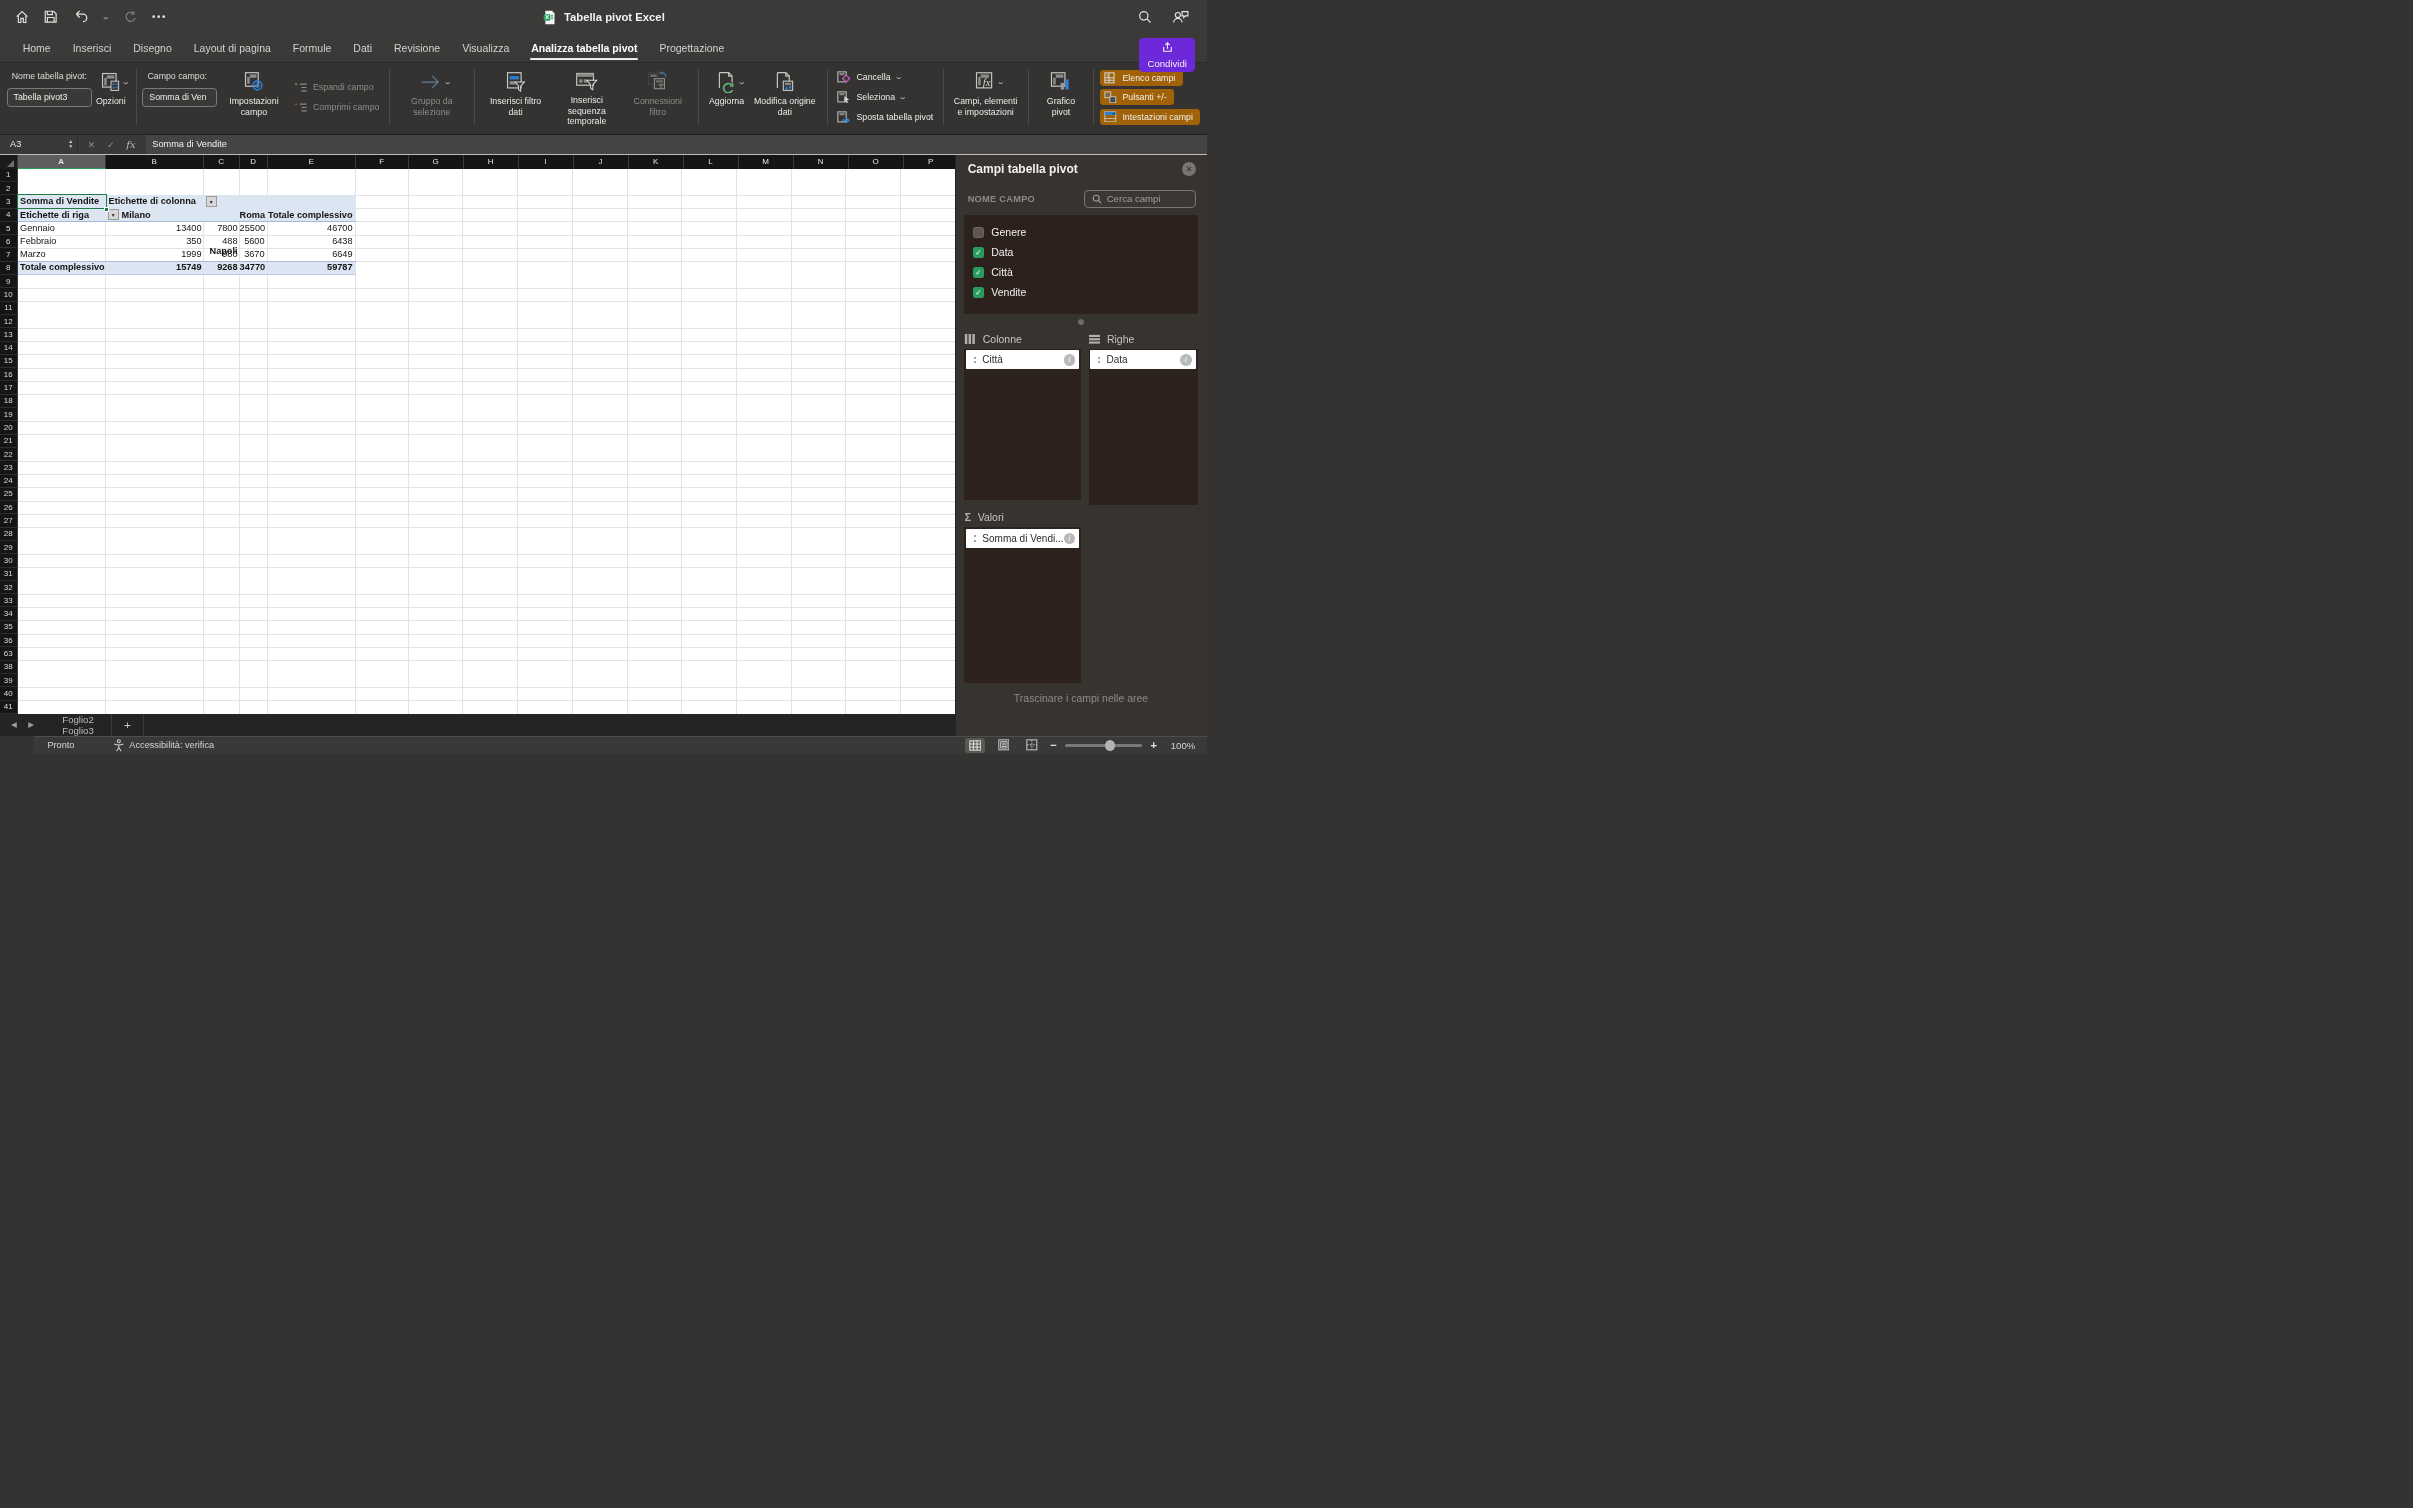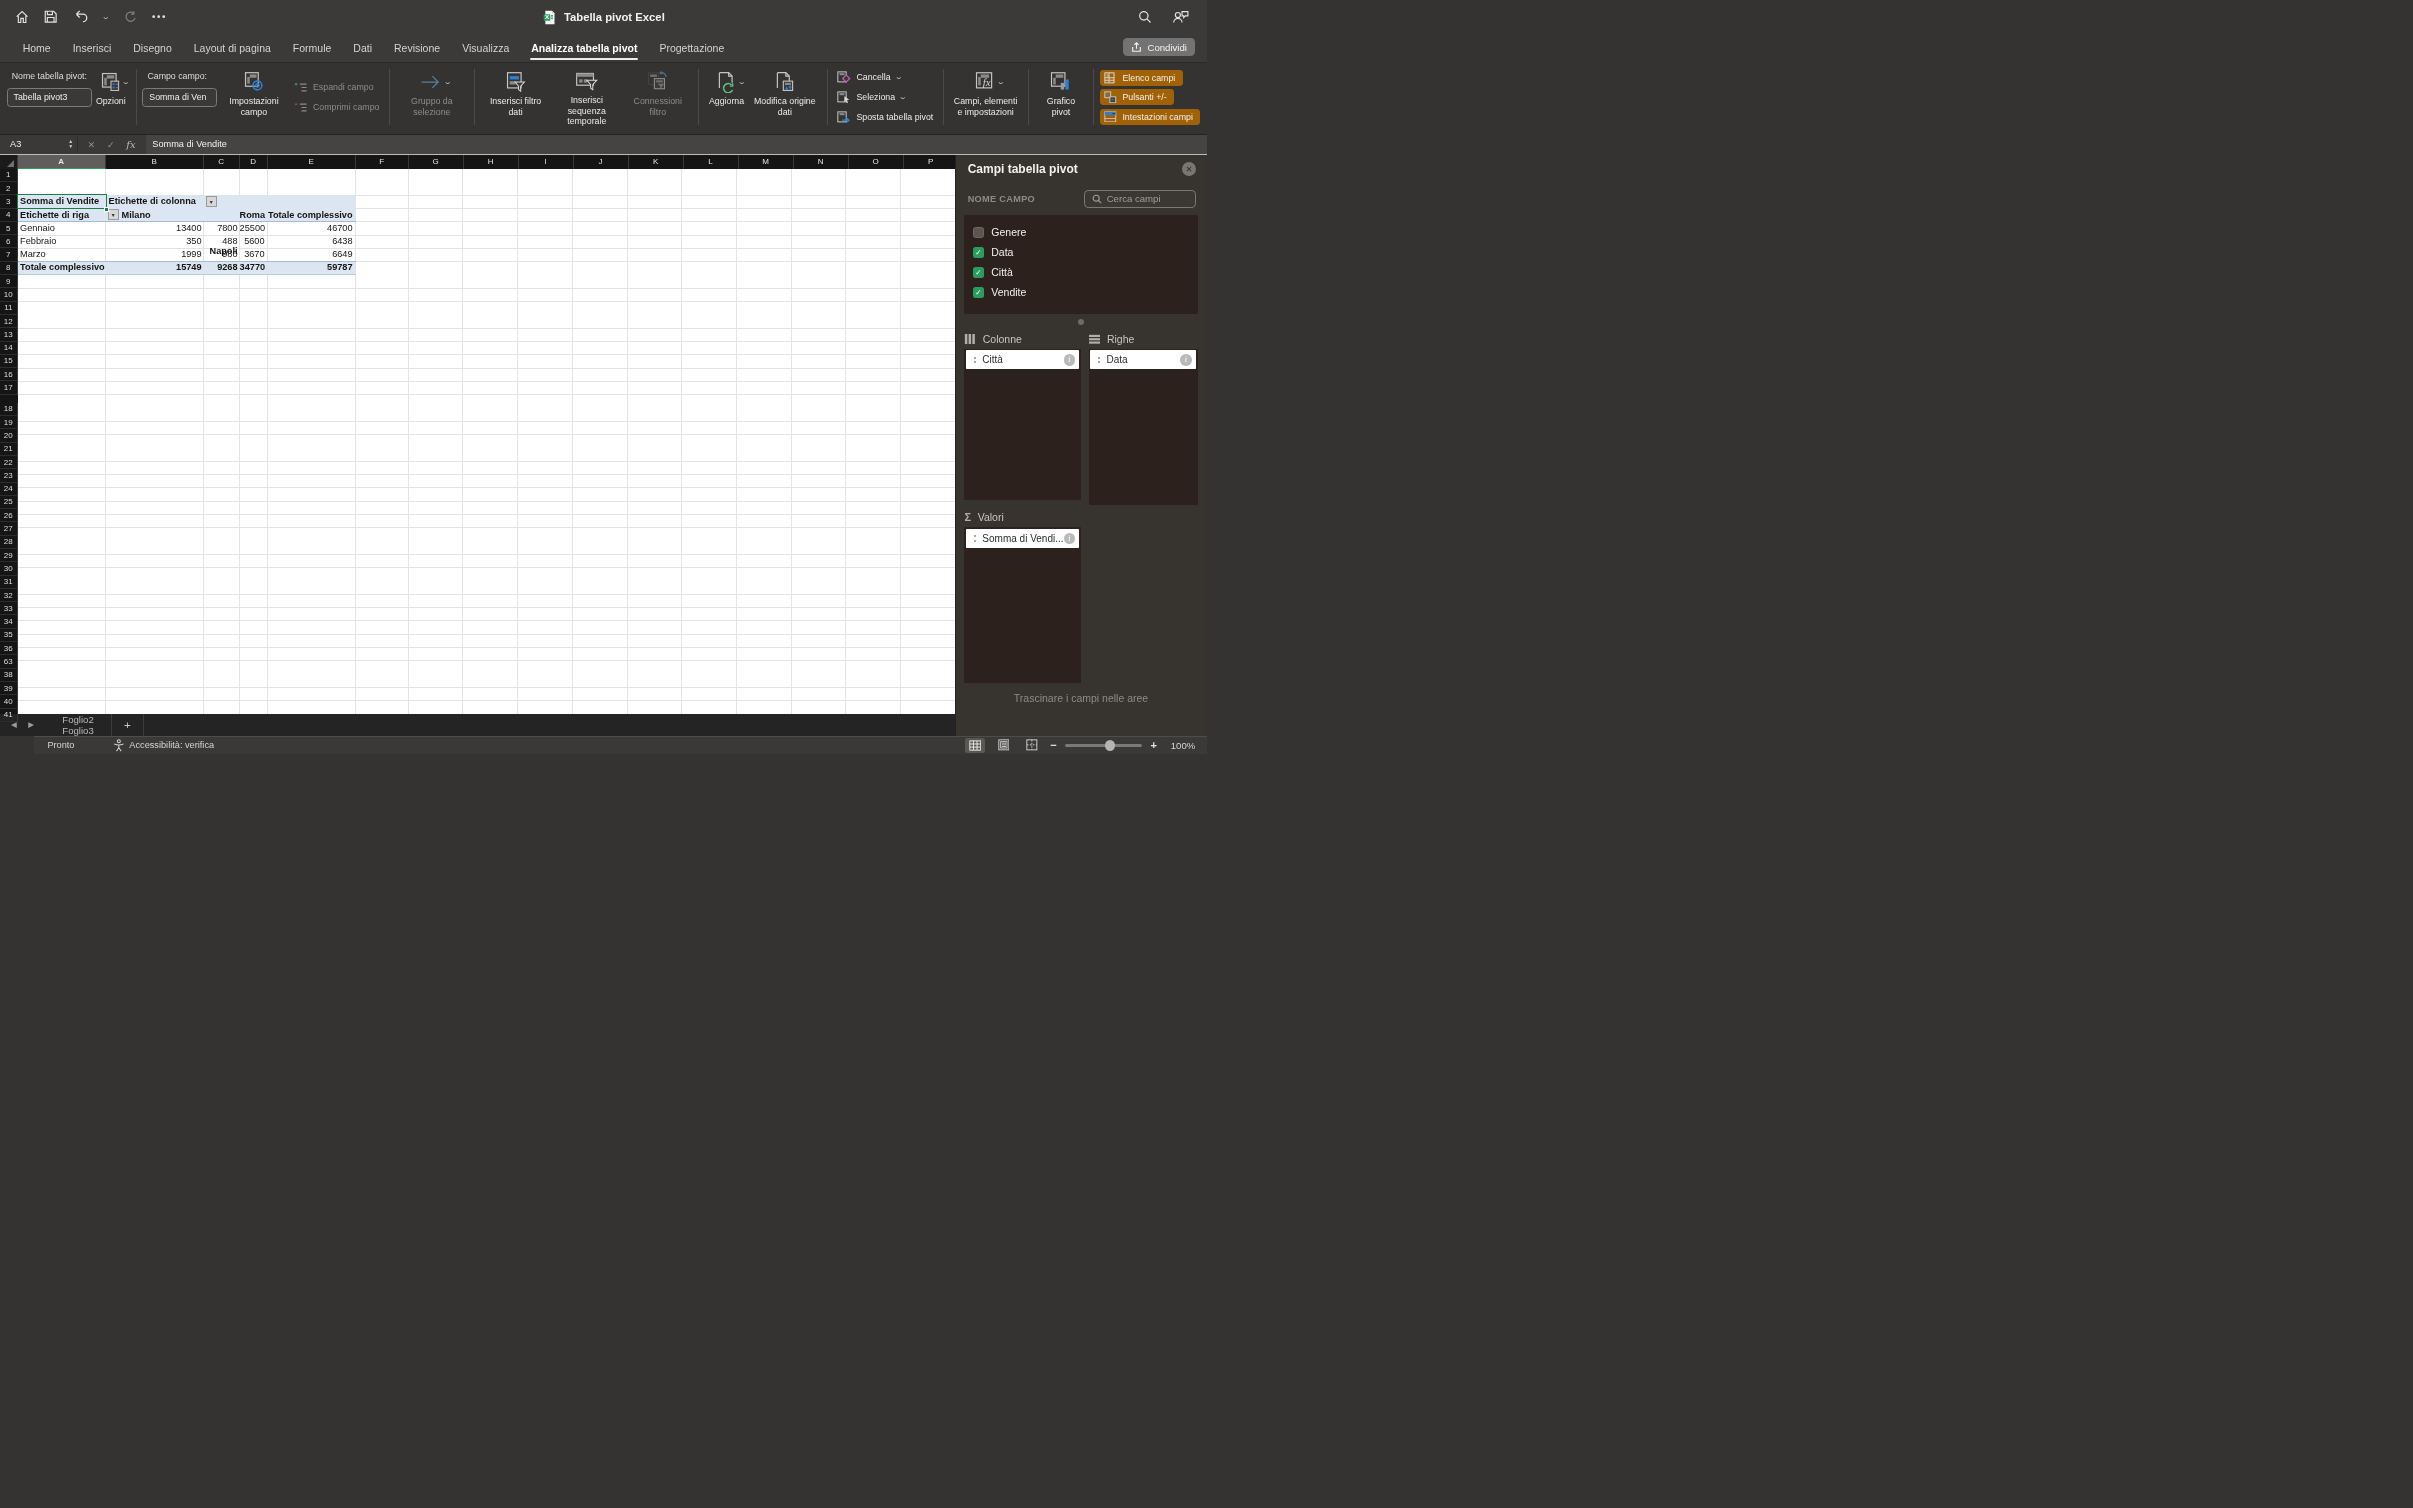--- a/index.html
+++ b/index.html
@@ -15,21 +15,21 @@
   .tbicon svg { display:block; }
   .tb-title { position:absolute; left:0; right:0; top:0; height:34px; display:flex; align-items:center; justify-content:center; gap:6.7px; pointer-events:none; }
   .tb-title span { color:#f2f2f2; font-weight:bold; font-size:11.3px; }
   .chev { color:#c9c9c9; font-size:6.7px; transform:scaleX(1.6); display:inline-block; }
 
   
   .tabrow { height:28.5px; background:#3b3a38; display:flex; align-items:center; padding:0 11.7px; flex:none; position:relative; border-bottom:0.8px solid #2a2927; }
   .rtab { color:#d4d3d1; font-size:10.5px; padding:0 11px; height:28.5px; display:flex; align-items:center; position:relative; cursor:default; }
   .rtab.active { color:#ffffff; font-weight:bold; }
   .rtab.active::after { content:""; position:absolute; left:10px; right:10px; bottom:1.7px; height:2.5px; background:#ececec; border-radius:1.7px; }
-  .sharebtn { position:absolute; right:11.7px; top:4.2px; background:#737373; border-radius:4.2px; display:flex; align-items:center; gap:5px; padding:3.4px 8.4px; color:#f2f2f2; font-size:9.6px; }
+  .sharebtn { position:absolute; right:11.7px; top:4.2px; background:#6d28d9; border-radius:4.2px; display:flex; align-items:center; gap:5px; padding:3.4px 8.4px; color:#f2f2f2; font-size:9.6px;flex-direction:column; }
 
   
   .ribbon { height:72px; background:#343331; display:flex; align-items:stretch; padding:3.4px 6.7px 5px 6.7px; flex:none; border-bottom:0.8px solid #232220; }
   .rdiv { width:0.8px; background:#4b4a48; margin:3.4px 5.9px; }
   .rcol { display:flex; flex-direction:column; justify-content:flex-start; }
   .rlabel { color:#dddcda; font-size:8.8px; margin:5px 1.7px 6.7px 5px; white-space:nowrap; }
   .rinput { border:0.8px solid #7b7a78; border-radius:3.4px; background:#3a3937; color:#f0efed; font-size:8.8px; padding:3.4px 5.9px; width:85px; height:19px; white-space:nowrap; overflow:hidden; }
   .bigbtn { display:flex; flex-direction:column; align-items:center; padding:1.7px 4.2px; position:relative; }
   .bicon { height:28.5px; display:flex; align-items:center; justify-content:center; position:relative; }
   .blabel { font-size:8.8px; line-height:10.5px; text-align:center; color:#ecebe9; max-width:72px; white-space:pre-line; }
@@ -514,21 +514,21 @@
             <div class="rownum" style="height: 13.3px;">8</div>
             <div class="rownum" style="height: 13.3px;">9</div>
             <div class="rownum" style="height: 13.3px;">10</div>
             <div class="rownum" style="height: 13.3px;">11</div>
             <div class="rownum" style="height: 13.3px;">12</div>
             <div class="rownum" style="height: 13.3px;">13</div>
             <div class="rownum" style="height: 13.3px;">14</div>
             <div class="rownum" style="height: 13.3px;">15</div>
             <div class="rownum" style="height: 13.3px;">16</div>
             <div class="rownum" style="height: 13.3px;">17</div>
-            <div class="rownum" style="height: 13.3px; margin-top: 8px;">18</div>
+            <div class="rownum" style="height: 13.3px;">18</div>
             <div class="rownum" style="height: 13.3px;">19</div>
             <div class="rownum" style="height: 13.3px;">20</div>
             <div class="rownum" style="height: 13.3px;">21</div>
             <div class="rownum" style="height: 13.3px;">22</div>
             <div class="rownum" style="height: 13.3px;">23</div>
             <div class="rownum" style="height: 13.3px;">24</div>
             <div class="rownum" style="height: 13.3px;">25</div>
             <div class="rownum" style="height: 13.3px;">26</div>
             <div class="rownum" style="height: 13.3px;">27</div>
             <div class="rownum" style="height: 13.3px;">28</div>

